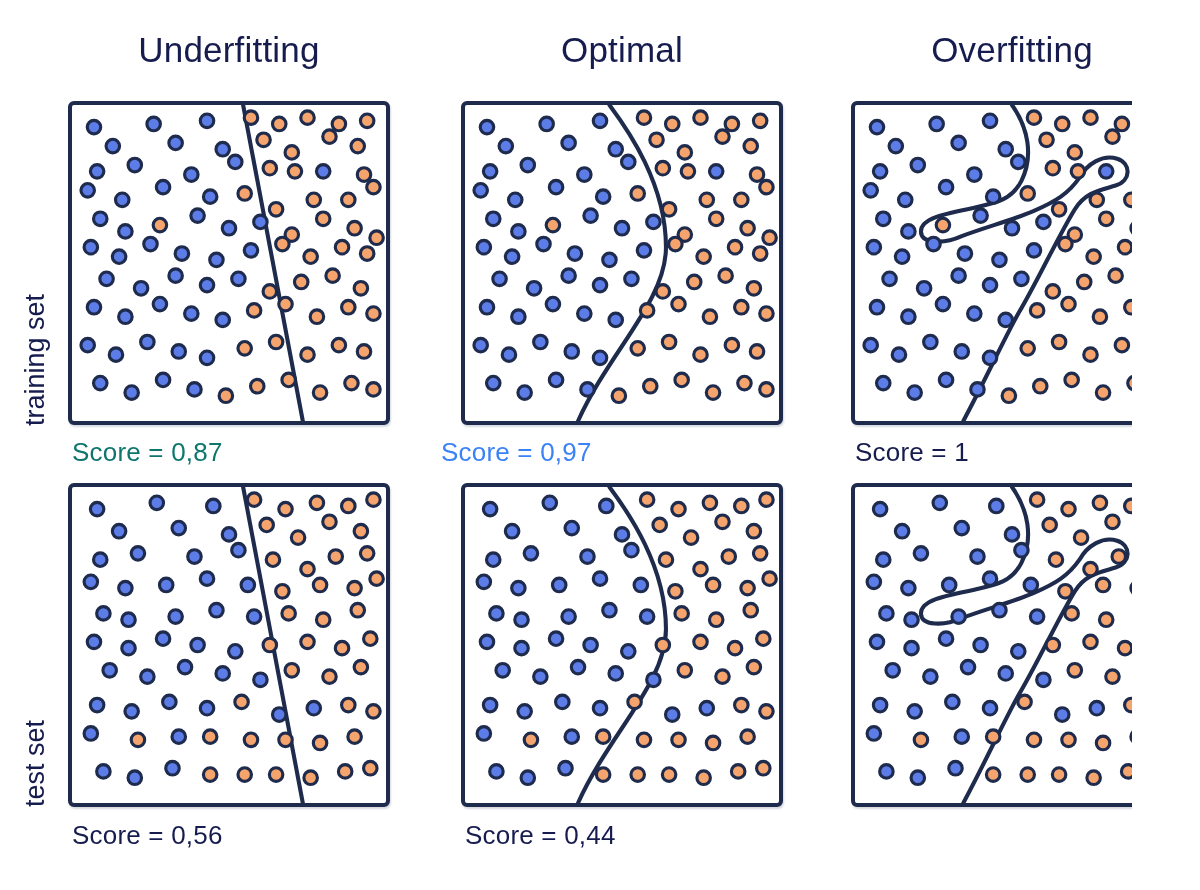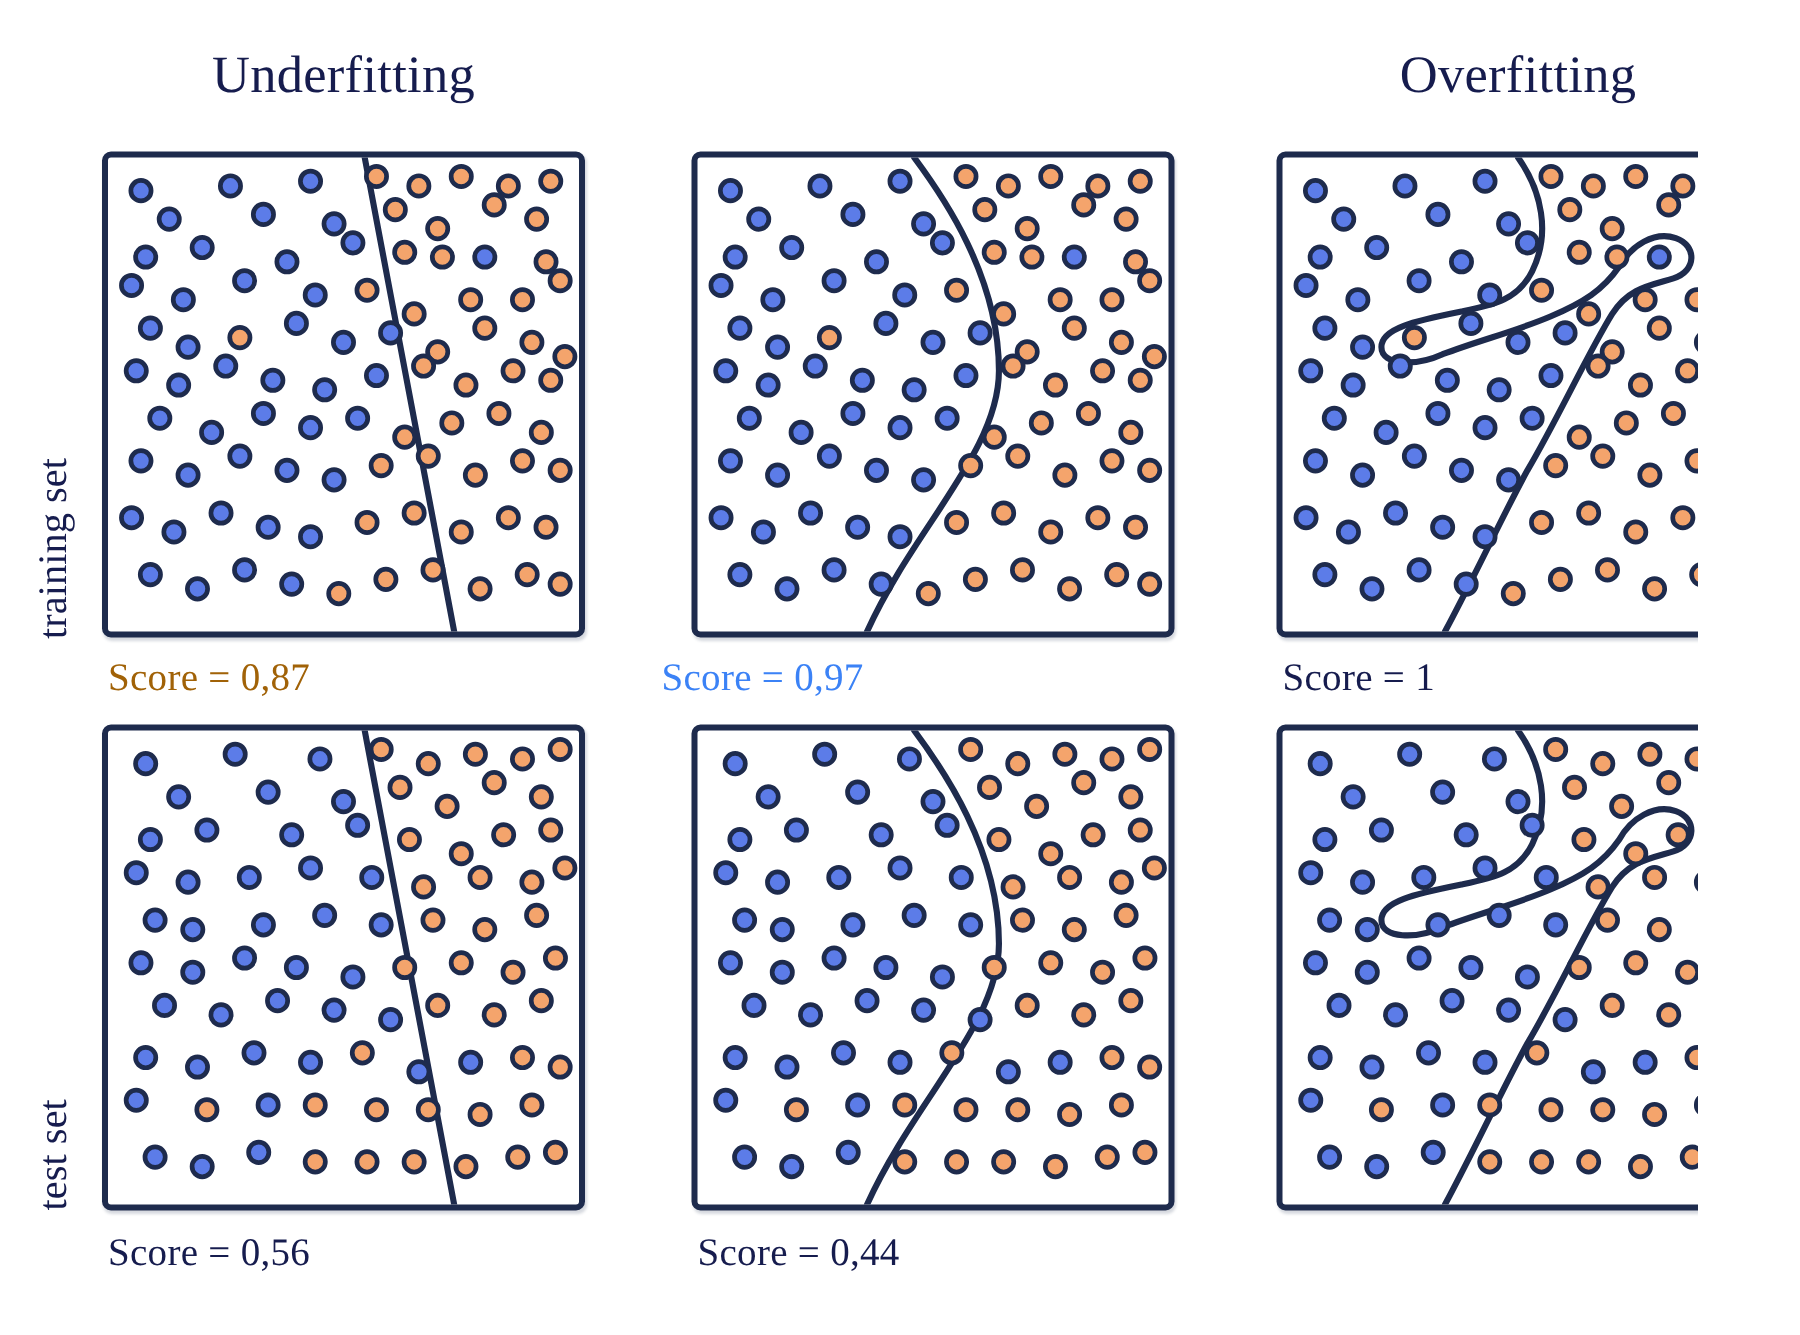--- a/index.html
+++ b/index.html
@@ -1,18 +1,18 @@
 <!DOCTYPE html>
 <html><head>
 <meta charset="utf-8">
 <style>
   html,body{margin:0;padding:0;background:#ffffff;}
   #stage{
     position:relative;width:1132px;height:890px;background:#ffffff;overflow:hidden;
-    font-family:Liberation Serif, serif;
+    font-family:Liberation Sans, sans-serif;
   }
   .col-title{
     position:absolute;top:30px;width:322px;text-align:center;
     font-size:35px;font-weight:500;letter-spacing:0.2px;
   }
   .panel{
     position:absolute;width:322px;height:324px;box-sizing:border-box;
     background:#ffffff;border:4px solid;border-radius:6px;
     box-shadow:1px 2px 2px rgba(30,43,77,0.18);
   }
@@ -24,20 +24,21 @@
   .score{
     position:absolute;font-size:26px;letter-spacing:0.2px;
   }
 </style>
 </head>
 <body>
 
 <div id="stage">
 
   <div class="col-title" style="left: 68px; color: rgb(22, 28, 78);">Underfitting</div>
+  <div class="col-title" style="left: 461px; color: rgb(22, 28, 78);">Optimal</div>
   <div class="col-title" style="left: 851px; color: rgb(22, 28, 78);">Overfitting</div>
 
   <div class="row-label" style="top: 426px; color: rgb(22, 28, 78);">training set</div>
   <div class="row-label" style="top: 807px; color: rgb(22, 28, 78);">test set</div>
 
   <div class="panel" style="left: 68px; top: 101px; border-color: rgb(30, 43, 77); background: rgb(255, 255, 255);">
       <svg viewBox="0 0 100 100" preserveAspectRatio="none">
         <path d="M54.5 0 L73.5 100" fill="none" stroke="#1E2B4D" stroke-width="1.3" stroke-linecap="round" stroke-linejoin="round"></path>
         <circle cx="7" cy="7" r="2.15" fill="#5C7CE8" stroke="#1E2B4D" stroke-width="1"></circle>
         <circle cx="26" cy="6" r="2.15" fill="#5C7CE8" stroke="#1E2B4D" stroke-width="1"></circle>
@@ -583,19 +584,19 @@
         <circle cx="32" cy="89" r="2.15" fill="#5C7CE8" stroke="#1E2B4D" stroke-width="1"></circle>
         <circle cx="44" cy="91" r="2.15" fill="#F4A46C" stroke="#1E2B4D" stroke-width="1"></circle>
         <circle cx="55" cy="91" r="2.15" fill="#F4A46C" stroke="#1E2B4D" stroke-width="1"></circle>
         <circle cx="65" cy="91" r="2.15" fill="#F4A46C" stroke="#1E2B4D" stroke-width="1"></circle>
         <circle cx="76" cy="92" r="2.15" fill="#F4A46C" stroke="#1E2B4D" stroke-width="1"></circle>
         <circle cx="87" cy="90" r="2.15" fill="#F4A46C" stroke="#1E2B4D" stroke-width="1"></circle>
         <circle cx="95" cy="89" r="2.15" fill="#F4A46C" stroke="#1E2B4D" stroke-width="1"></circle>
       </svg>
     </div>
 
-  <div class="score" style="left: 72px; top: 437px; color: #a16207;">Score = 0,87</div>
+  <div class="score" style="left: 72px; top: 437px; color: #0f766e;">Score = 0,87</div>
   <div class="score" style="left: 441px; top: 437px; color: #3b82f6;">Score = 0,97</div>
   <div class="score" style="left: 855px; top: 437px; color: rgb(22, 28, 78);">Score = 1</div>
   <div class="score" style="left: 72px; top: 820px; color: rgb(22, 28, 78);">Score = 0,56</div>
   <div class="score" style="left: 465px; top: 820px; color: rgb(22, 28, 78);">Score = 0,44</div>
 
 </div>
 
 </body></html>

